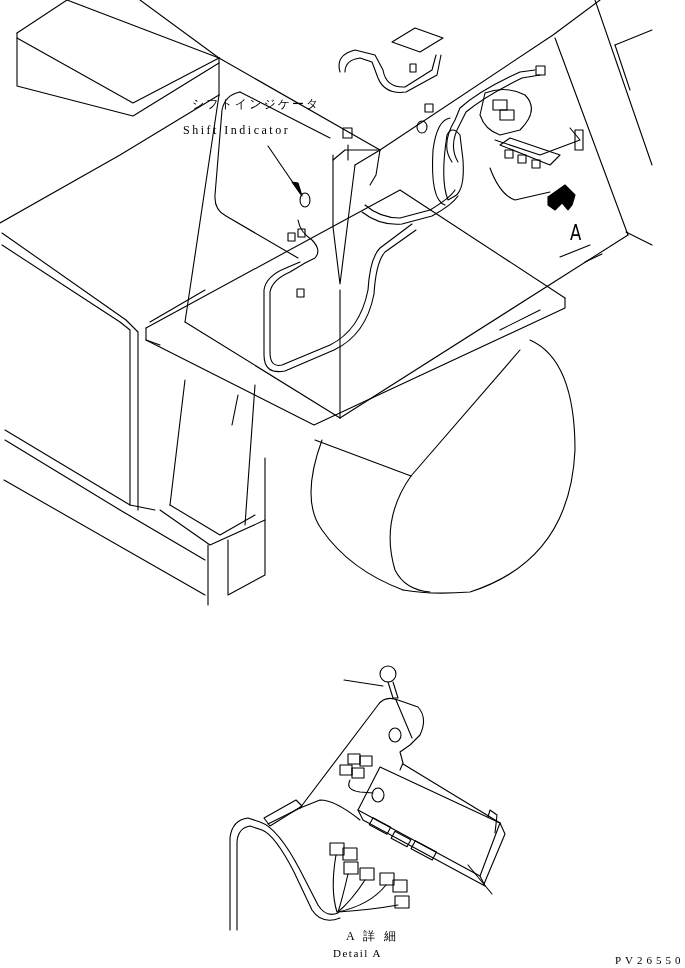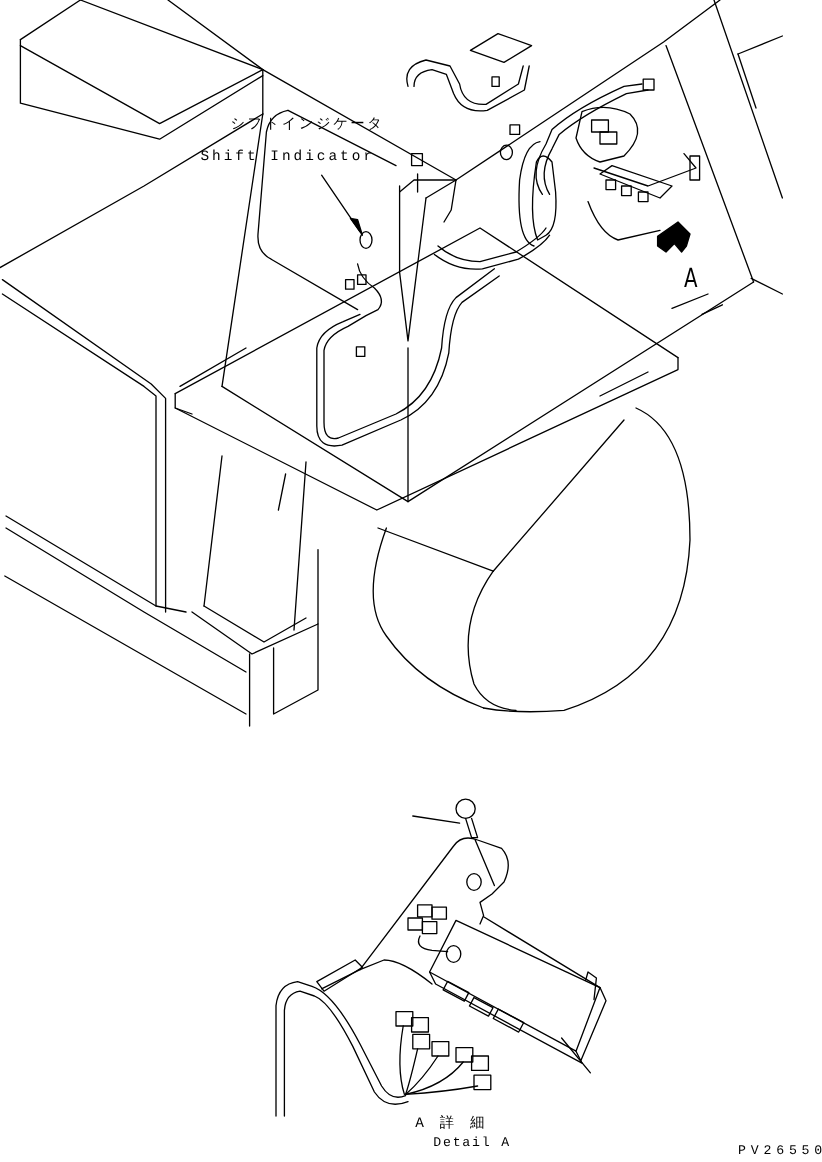--- a/index.html
+++ b/index.html
@@ -1,20 +1,20 @@
 <!DOCTYPE html>
 <html><head>
   <meta charset="utf-8">
   <style>
     html, body { margin: 0; padding: 0; background: #ffffff; }
     body { width: 685px; height: 968px; position: relative; overflow: hidden; font-family: "DejaVu Sans Mono", monospace; }
     #drawing { position: absolute; left: 0; top: 0; width: 685px; height: 968px; }
     #drawing path, #drawing line, #drawing polyline, #drawing rect, #drawing ellipse, #drawing circle, #drawing polygon { fill: none; stroke: #000; stroke-width: 1.1; stroke-linejoin: round; stroke-linecap: round; }
     #drawing .fill { fill: #000; stroke: #000; }
-    .label { position: absolute; color: #000; white-space: nowrap; font-family: Liberation Mono, monospace; line-height: 1; }
+    .label { position: absolute; color: #000; white-space: nowrap; font-family: Liberation Serif, serif; line-height: 1; }
     .jp { font-size: 12px; letter-spacing: 2px; }
     .en { font-size: 12px; letter-spacing: 2.5px; }
     .big-a { font-family: "DejaVu Sans", sans-serif; font-size: 22px; font-weight: normal; transform: scaleX(0.75); transform-origin: left top; }
     .code { font-size: 11px; letter-spacing: 4px; }
   </style>
 </head>
 <body>
 
 <svg id="drawing" viewBox="0 0 685 968" xmlns="http://www.w3.org/2000/svg">
 
@@ -168,17 +168,17 @@
     <path d="M 230,930 L 230,838 Q 232,820 248,818 L 260,822 Q 278,828 300,870 L 318,905 Q 326,918 338,913"></path>
     <path d="M 237,930 L 237,842 Q 238,828 250,826 L 262,830 Q 275,835 294,872 L 312,910 Q 322,925 340,918"></path>
     <polygon points="264,818 296,800 302,806 270,826"></polygon>
     <line x1="268" y1="824" x2="300" y2="808"></line>
 
     <line x1="468" y1="865" x2="492" y2="894"></line>
   </g>
 </svg>
 
 <div class="label jp" style="left:192px; top:98px;">シフトインジケータ</div>
-<div class="label en" style="left:167px; top:124px;">Shift Indicator</div>
+<div class="label en" style="left:183px; top:124px;">Shift Indicator</div>
 <div class="label big-a" style="left:570px; top:222px;">A</div>
 <div class="label jp" style="left:346px; top:930px; letter-spacing:3px;">A  詳  細</div>
-<div class="label en" style="left:333px; top:948px; font-size:11px; letter-spacing:1.5px;margin-left:28px;">Detail A</div>
+<div class="label en" style="left:333px; top:948px; font-size:11px; letter-spacing:1.5px;">Detail A</div>
 <div class="label code" style="left:615px; top:955px;">PV26550</div>
 
 </body></html>

